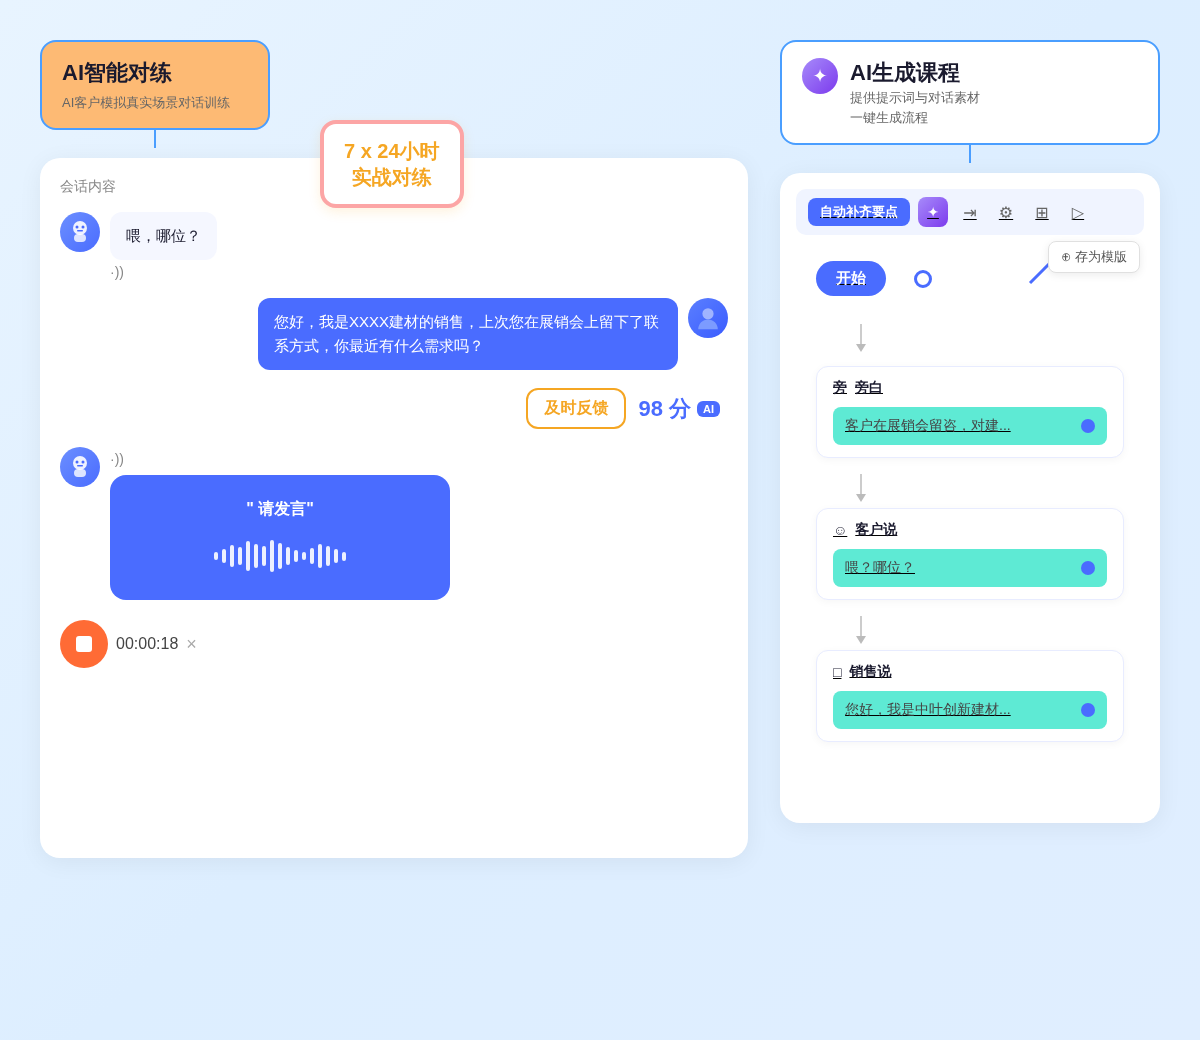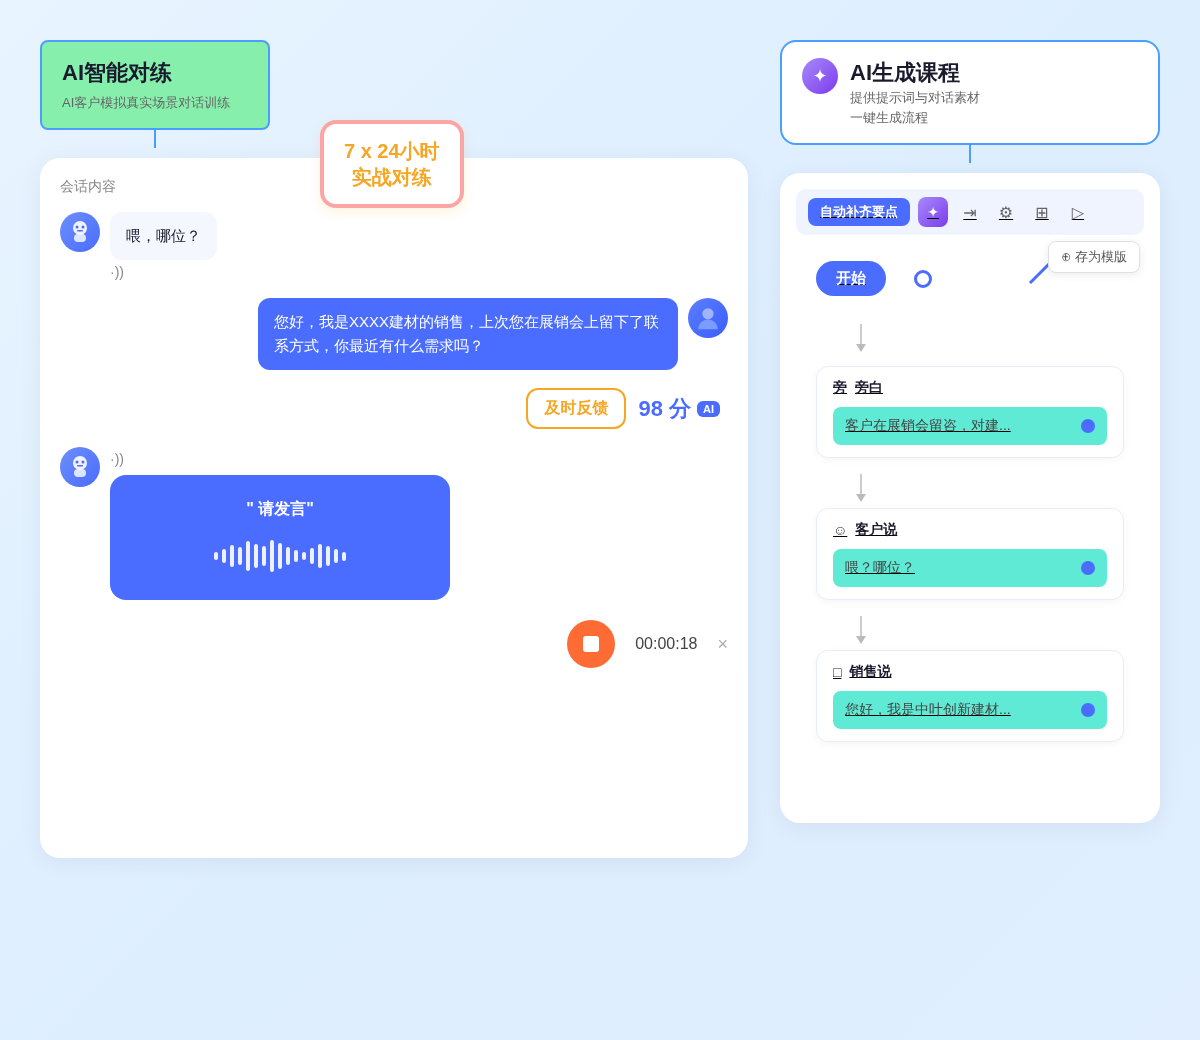--- a/index.html
+++ b/index.html
@@ -26,23 +26,23 @@
     
     .left-panel {
       flex: 1;
       display: flex;
       flex-direction: column;
       gap: 0;
       position: relative;
     }
 
     .card-ai-title {
-      background: #86efac;
+      background: #fdba74;
       border: 2px solid #4a9eff;
-      border-radius: 8px;
+      border-radius: 16px;
       padding: 16px 20px;
       width: 230px;
       position: relative;
       margin-bottom: 0;
     }
     .card-ai-title h2 {
       font-size: 22px;
       font-weight: 700;
       color: #1a1a2e;
       margin-bottom: 6px;
@@ -204,22 +204,22 @@
     .wave-bar {
       width: 4px;
       background: white;
       border-radius: 2px;
       opacity: 0.9;
     }
 
     .chat-controls {
       display: flex;
       align-items: center;
-      justify-content: flex-end;
-      gap: 20px;
+      justify-content: flex-start;
+      gap: 8px;
       margin-top: 20px;
     }
     .record-btn {
       width: 48px;
       height: 48px;
       background: #ff6b35;
       border-radius: 50%;
       display: flex;
       align-items: center;
       justify-content: center;

